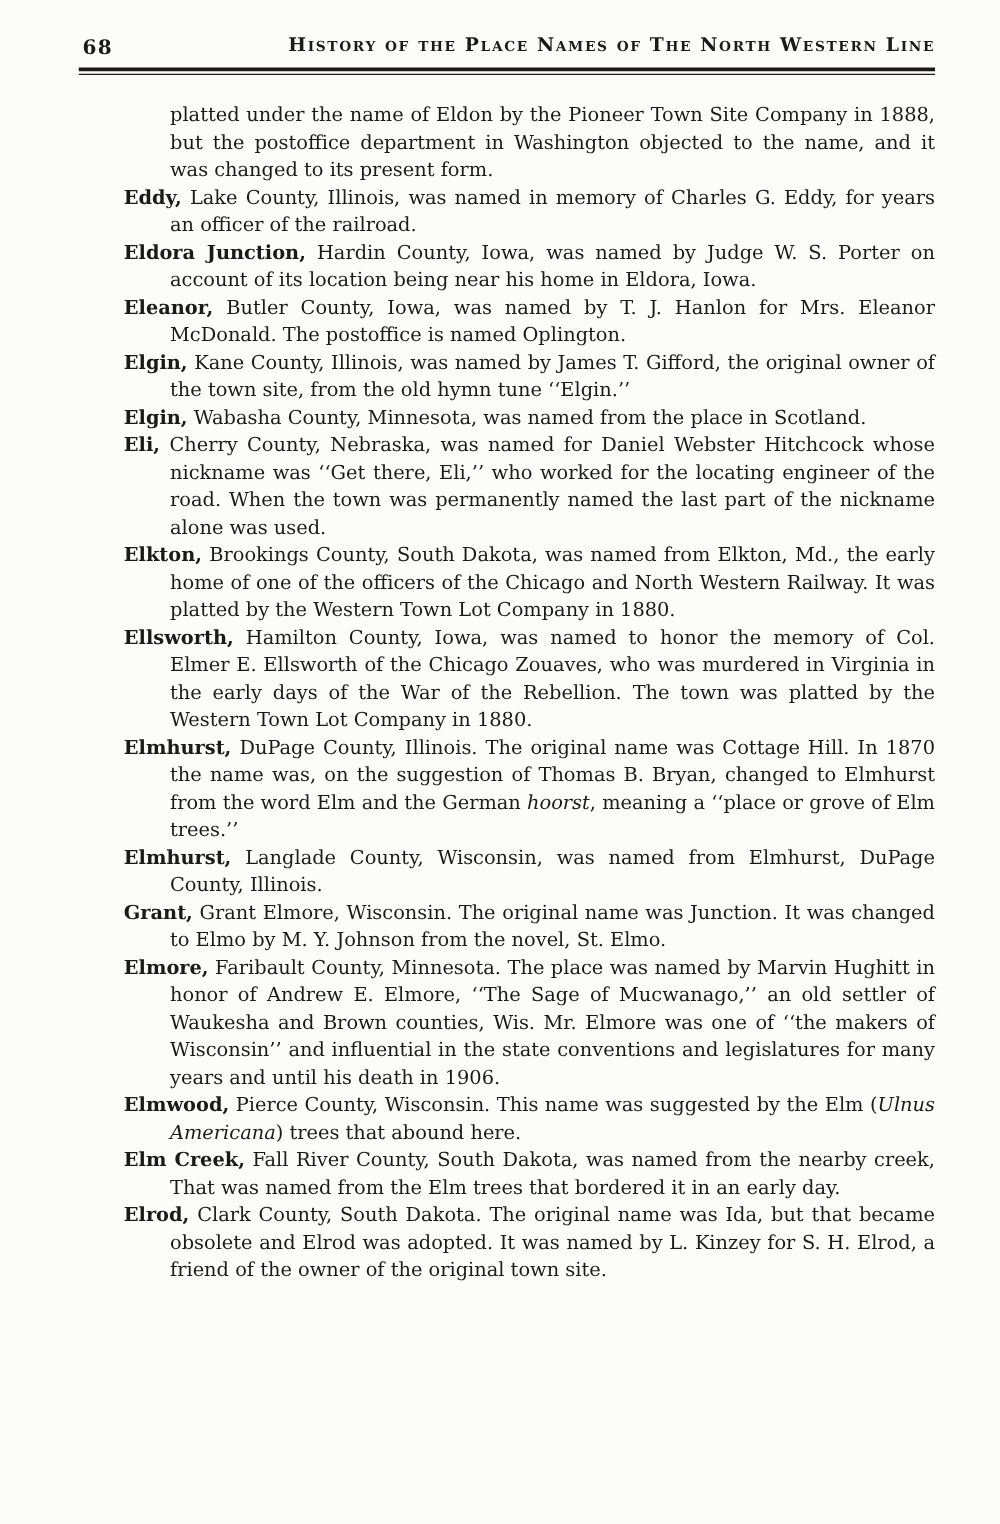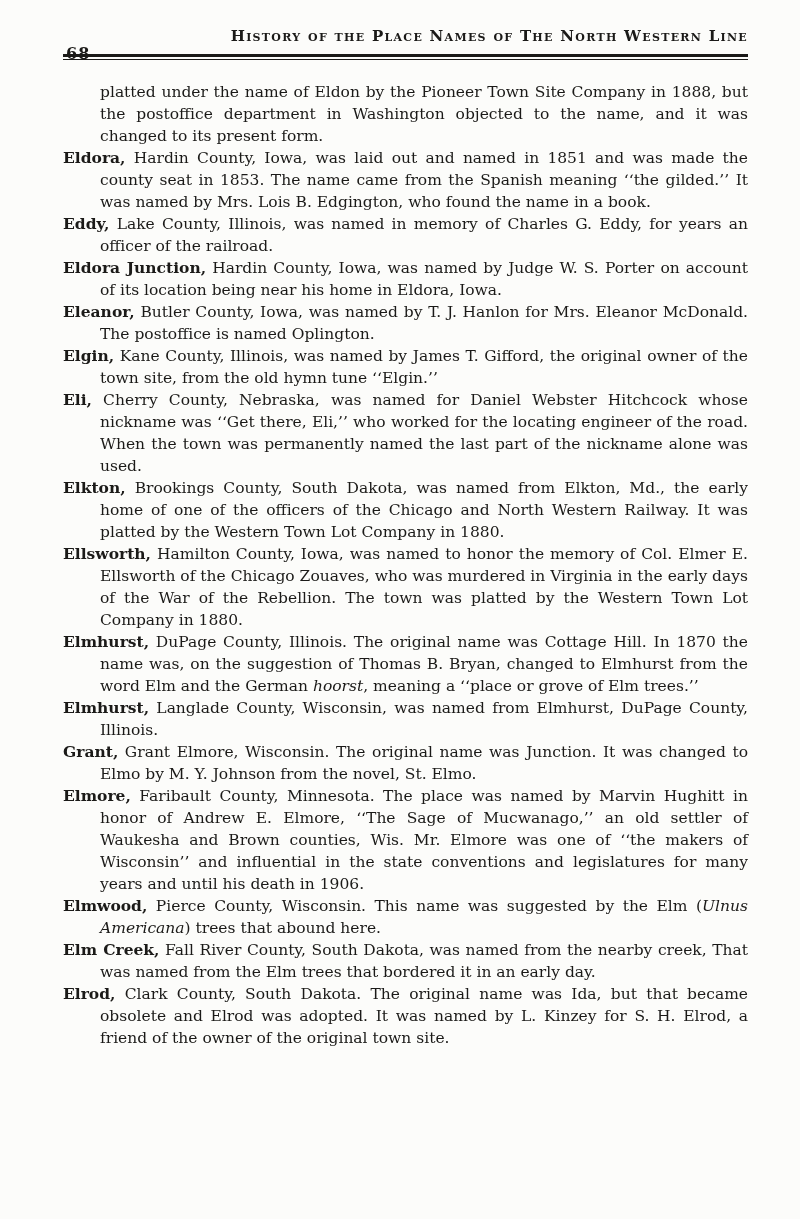--- a/index.html
+++ b/index.html
@@ -18,21 +18,21 @@
     height: 1219px;
     padding: 27px 52px 0 63px;
   }
   .page-header {
     position: relative;
     height: 22px;
   }
   .pageno {
     position: absolute;
     left: 3px;
-    top: 17px;
+    top: 1px;
     font-size: 16px;
     font-weight: 700;
     letter-spacing: 1px;
   }
   .title {
     display: block;
     text-align: right;
     font-variant: small-caps;
     font-weight: 700;
     font-size: 15px;
@@ -43,20 +43,21 @@
     margin-top: 5px;
     height: 2px;
     border-top: 3px solid #1b1a18;
     border-bottom: 1px solid #1b1a18;
   }
   .entries {
     margin-top: 21px;
     font-size: 15.5px;
     line-height: 22px;
     text-align: justify;
+    margin-left: 36px;
   }
   p.entry {
     margin: 0;
     padding-left: 37px;
     text-indent: -37px;
   }
   p.entry.continuation {
     text-indent: 0;
   }
   .headword {
@@ -69,25 +70,25 @@
 <body>
 
 <div class="page">
   <header class="page-header">
     <span class="pageno">68</span>
     <span class="title">History of the Place Names of The North Western Line</span>
   </header>
   <div class="rule"></div>
   <main class="entries" id="entries">
       <p class="entry continuation"><span>platted under the name of Eldon by the Pioneer Town Site Company in 1888, but the postoffice department in Washington objected to the name, and it was changed to its present form.</span></p>
-      <p class="entry"><span class="headword">Eldora,</span><span> Hardin County, Iowa, was laid out and named in 1851 and was made the county seat in 1853. The name came from the Spanish meaning ‘‘the gilded.’’ It was named by Mrs. Lois B. Edgington, who found the name in a book.</span></p>
       <p class="entry"><span class="headword">Eddy,</span><span> Lake County, Illinois, was named in memory of Charles G. Eddy, for years an officer of the railroad.</span></p>
       <p class="entry"><span class="headword">Eldora Junction,</span><span> Hardin County, Iowa, was named by Judge W. S. Porter on account of its location being near his home in Eldora, Iowa.</span></p>
       <p class="entry"><span class="headword">Eleanor,</span><span> Butler County, Iowa, was named by T. J. Hanlon for Mrs. Eleanor McDonald. The postoffice is named Oplington.</span></p>
       <p class="entry"><span class="headword">Elgin,</span><span> Kane County, Illinois, was named by James T. Gifford, the original owner of the town site, from the old hymn tune ‘‘Elgin.’’</span></p>
+      <p class="entry"><span class="headword">Elgin,</span><span> Wabasha County, Minnesota, was named from the place in Scotland.</span></p>
       <p class="entry"><span class="headword">Eli,</span><span> Cherry County, Nebraska, was named for Daniel Webster Hitchcock whose nickname was ‘‘Get there, Eli,’’ who worked for the locating engineer of the road. When the town was permanently named the last part of the nickname alone was used.</span></p>
       <p class="entry"><span class="headword">Elkton,</span><span> Brookings County, South Dakota, was named from Elkton, Md., the early home of one of the officers of the Chicago and North Western Railway. It was platted by the Western Town Lot Company in 1880.</span></p>
       <p class="entry"><span class="headword">Ellsworth,</span><span> Hamilton County, Iowa, was named to honor the memory of Col. Elmer E. Ellsworth of the Chicago Zouaves, who was murdered in Virginia in the early days of the War of the Rebellion. The town was platted by the Western Town Lot Company in 1880.</span></p>
       <p class="entry"><span class="headword">Elmhurst,</span><span> DuPage County, Illinois. The original name was Cottage Hill. In 1870 the name was, on the suggestion of Thomas B. Bryan, changed to Elmhurst from the word Elm and the German </span><i>hoorst</i><span>, meaning a ‘‘place or grove of Elm trees.’’</span></p>
       <p class="entry"><span class="headword">Elmhurst,</span><span> Langlade County, Wisconsin, was named from Elmhurst, DuPage County, Illinois.</span></p>
       <p class="entry"><span class="headword">Grant,</span><span> Grant Elmore, Wisconsin. The original name was Junction. It was changed to Elmo by M. Y. Johnson from the novel, St. Elmo.</span></p>
       <p class="entry"><span class="headword">Elmore,</span><span> Faribault County, Minnesota. The place was named by Marvin Hughitt in honor of Andrew E. Elmore, ‘‘The Sage of Mucwanago,’’ an old settler of Waukesha and Brown counties, Wis. Mr. Elmore was one of ‘‘the makers of Wisconsin’’ and influential in the state conventions and legislatures for many years and until his death in 1906.</span></p>
       <p class="entry"><span class="headword">Elmwood,</span><span> Pierce County, Wisconsin. This name was suggested by the Elm (</span><i>Ulnus Americana</i><span>) trees that abound here.</span></p>
       <p class="entry"><span class="headword">Elm Creek,</span><span> Fall River County, South Dakota, was named from the nearby creek, That was named from the Elm trees that bordered it in an early day.</span></p>
       <p class="entry"><span class="headword">Elrod,</span><span> Clark County, South Dakota. The original name was Ida, but that became obsolete and Elrod was adopted. It was named by L. Kinzey for S. H. Elrod, a friend of the owner of the original town site.</span></p>

